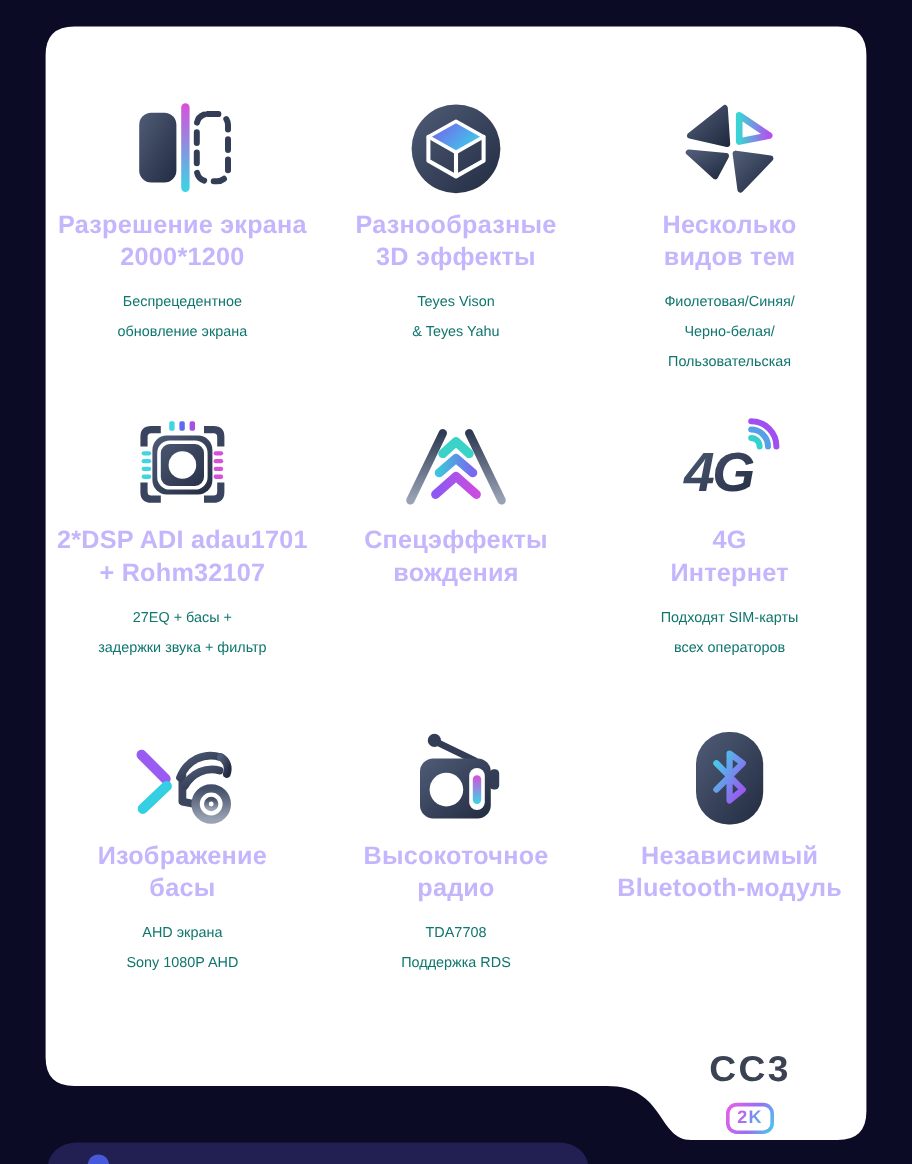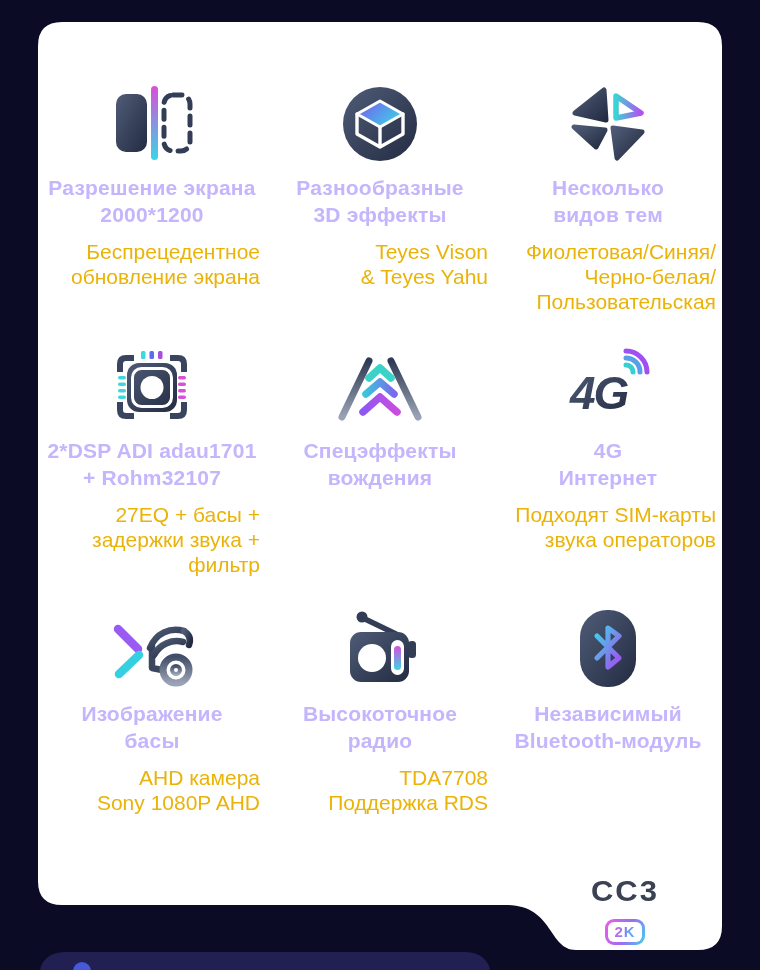--- a/index.html
+++ b/index.html
@@ -13,22 +13,22 @@
     position:absolute;left:38px;top:80px;width:684px;
     display:grid;grid-template-columns:repeat(3,1fr);grid-auto-rows:263px;
   }
   .cell{text-align:center;padding:0 6px;}
   .icon-wrap{height:88px;display:flex;align-items:center;justify-content:center;margin-bottom:6px;}
   .title{
     margin:0;font-size:21px;line-height:27px;font-weight:bold;
     color:#c4b5fd;white-space:pre-line;letter-spacing:0.2px;
   }
   .subtitle{
-    margin:11px 0 0;font-size:21px;line-height:25px;
-    color:#eab308;white-space:pre-line;text-align:right;
+    margin:11px 0 0;font-size:12px;line-height:25px;
+    color:#0f766e;white-space:pre-line;
   }
   .logo-row{
     position:absolute;left:540px;top:901px;width:170px;height:44px;
     display:flex;align-items:center;justify-content:flex-end;gap:10px;padding-right:10px;flex-direction:column;
   }
   .brand{
     font-size:31px;font-weight:800;color:#3a4253;letter-spacing:2px;
     transform:scaleY(0.96);
   }
   .badge{
@@ -192,39 +192,39 @@
       <svg class="ic" width="96" height="84" viewBox="0 0 96 84">
         <text x="10" y="64" font-family="Liberation Sans, sans-serif" font-size="46" font-weight="bold" font-style="italic" letter-spacing="-2" fill="url(#gdark)">4G</text>
         <path d="M66 20 a7 7 0 0 1 7 7" fill="none" stroke="#35d0cf" stroke-width="5" stroke-linecap="round"></path>
         <path d="M66 13 a14 14 0 0 1 14 14" fill="none" stroke="#55a0e8" stroke-width="5" stroke-linecap="round"></path>
         <path d="M66 6 a21 21 0 0 1 21 21" fill="none" stroke="#a050f0" stroke-width="5" stroke-linecap="round"></path>
       </svg>
     </div>
     <h3 class="title">4G
 Интернет</h3>
     <p class="subtitle">Подходят SIM-карты
-звука операторов</p>
+всех операторов</p>
   </div>
 
   <div class="cell">
     <div class="icon-wrap">
       <svg class="ic" width="96" height="84" viewBox="0 0 96 84">
         <path d="M14 21 L34 41" stroke="#9a5bf2" stroke-width="8.5" stroke-linecap="round"></path>
         <path d="M15 66 L35 47" stroke="#35cfe2" stroke-width="8.5" stroke-linecap="round"></path>
         <path d="M48 38 L48 60 L58 62" fill="none" stroke="#3c475f" stroke-width="6.5" stroke-linecap="round" stroke-linejoin="round"></path>
         <path d="M46 40 C52 25, 66 19, 80 23" fill="none" stroke="url(#gdark)" stroke-width="6.5" stroke-linecap="round"></path>
         <path d="M50 47 C56 36, 68 31, 79 34" fill="none" stroke="url(#gdark)" stroke-width="6.5" stroke-linecap="round"></path>
         <path d="M80 23 C85 26, 87 31, 85 37" fill="none" stroke="url(#gdark)" stroke-width="6.5" stroke-linecap="round"></path>
         <circle cx="72" cy="62" r="13" fill="none" stroke="url(#gwheel)" stroke-width="7"></circle>
         <circle cx="72" cy="62" r="4" fill="none" stroke="url(#gwheel)" stroke-width="4"></circle>
       </svg>
     </div>
     <h3 class="title">Изображение
 басы</h3>
-    <p class="subtitle">AHD камера
+    <p class="subtitle">AHD экрана
 Sony 1080P AHD</p>
   </div>
 
   <div class="cell">
     <div class="icon-wrap">
       <svg class="ic" width="96" height="84" viewBox="0 0 96 84">
         <circle cx="30" cy="9" r="5.5" fill="#333e56"></circle>
         <path d="M33 11 L64 26" stroke="#333e56" stroke-width="5.5" stroke-linecap="round"></path>
         <rect x="76" y="33" width="8" height="17" rx="3.5" fill="#333e56"></rect>
         <rect x="18" y="24" width="59" height="50" rx="11" fill="url(#gdark)"></rect>

